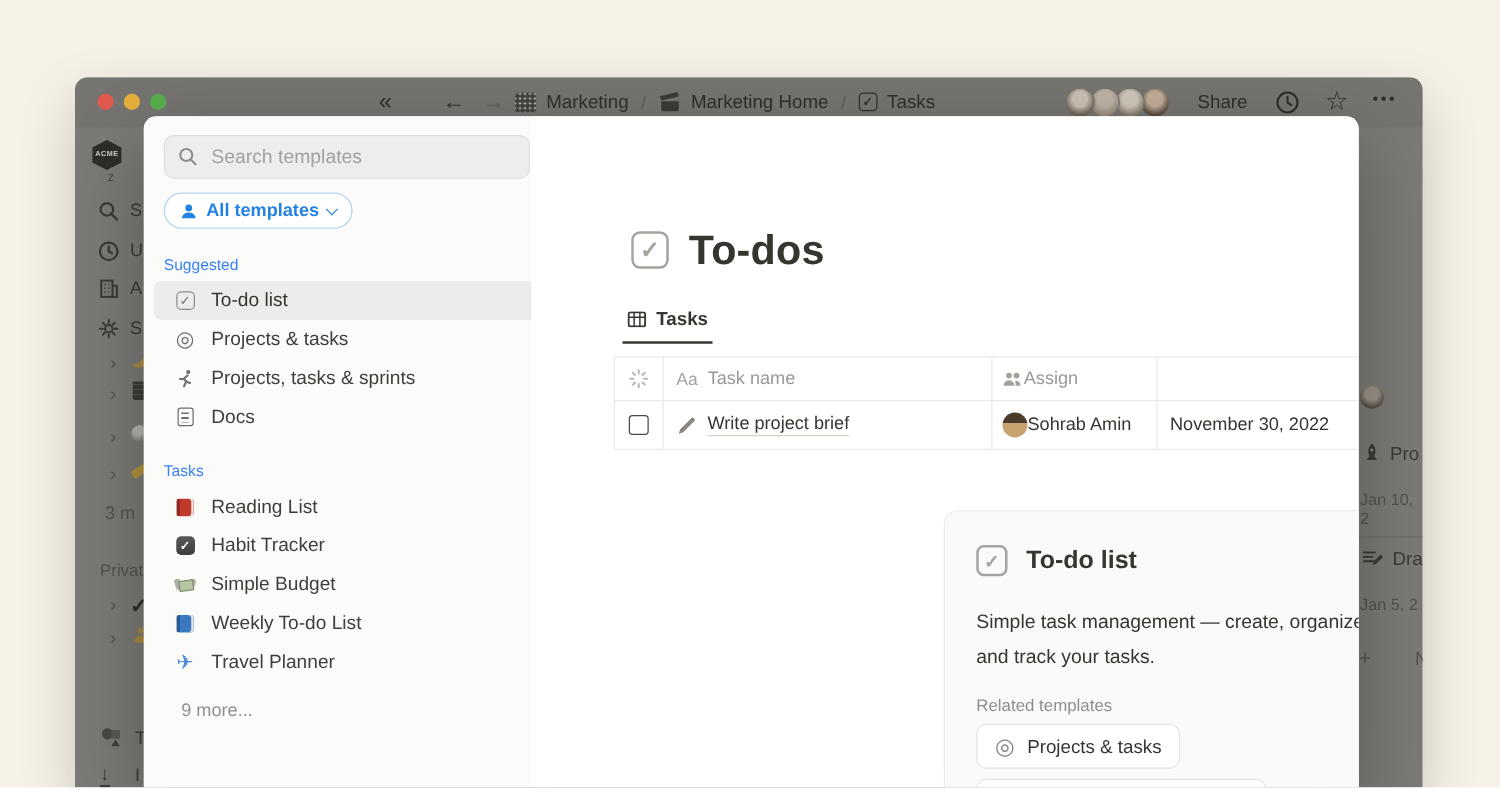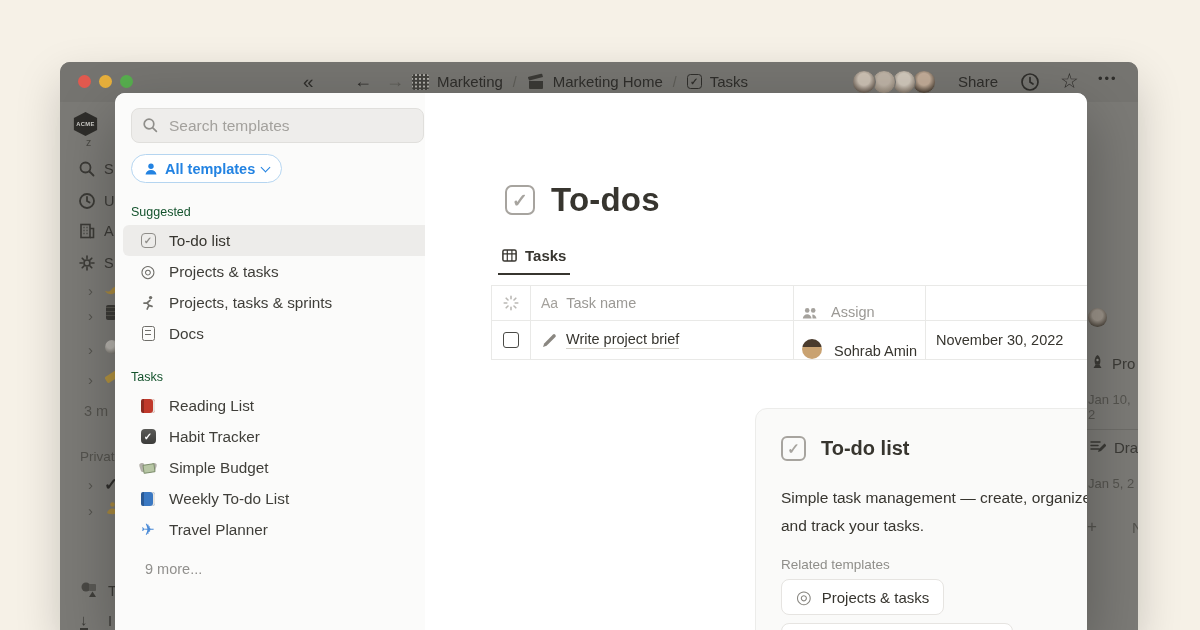--- a/index.html
+++ b/index.html
@@ -41,21 +41,21 @@
   .modal{position:absolute;left:115px;top:93px;width:972px;height:537px;background:#fff;border-radius:10px 10px 0 0;
          box-shadow:0 22px 60px rgba(0,0,0,.28);z-index:10;overflow:hidden;}
   .panel-left{position:absolute;left:0;top:0;width:326px;height:100%;background:#fbfbfa;border-right:1px solid #eceae8;box-sizing:border-box;}
   .search-box{margin:15px 16px 0 16px;height:35px;background:#eeedeb;border:1px solid #e0dfdc;border-radius:8px;
               display:flex;align-items:center;padding:0 10px;box-sizing:border-box;gap:8px;}
   .search-box input{flex:1;border:none;background:transparent;outline:none;font-size:15.5px;color:#37352f;font-family:inherit;}
   .search-box input::placeholder{color:#a3a19d;}
   .chip{margin:11px 0 0 16px;display:inline-flex;align-items:center;gap:7px;height:29px;padding:0 12px;
         border:1px solid #b5d5f0;border-radius:15px;color:#2383e2;font-size:14.5px;font-weight:600;background:#fff;box-sizing:border-box;}
   .chip-chev{width:6px;height:6px;border-right:1.8px solid #2383e2;border-bottom:1.8px solid #2383e2;transform:rotate(45deg);margin-top:-3px;}
-  .sec-label{margin:22px 0 6px 16px;font-size:12.5px;font-weight:500;color:#14532d;}
+  .sec-label{margin:22px 0 6px 16px;font-size:12.5px;font-weight:500;color:#3b82f6;}
   .titem{display:flex;align-items:center;gap:12px;height:31px;margin:0 8px;padding:0 0 0 16px;border-radius:6px;
          font-size:15.3px;color:#3f3e39;font-weight:500;}
   .titem.selected{background:#edecea;color:#37352f;}
   .ticon{width:18px;display:flex;align-items:center;justify-content:center;flex:none;}
   .cbx-sm{width:15px;height:15px;border:1.7px solid #8f8d89;border-radius:4px;display:flex;align-items:center;justify-content:center;
           font-size:10px;font-weight:bold;color:#8f8d89;box-sizing:border-box;}
   .bullseye{font-size:17px;color:#6f6e69;line-height:1;}
   .more-link{margin:16px 0 0 30px;font-size:14.5px;color:#91908d;}
 
   .panel-right{position:absolute;left:310px;top:0;right:0;bottom:0;background:#fff;}
@@ -67,21 +67,21 @@
   .tab{display:flex;align-items:center;gap:8px;padding:0 4px 9px 4px;border-bottom:2.5px solid #37352f;
        font-size:15px;font-weight:600;color:#37352f;}
 
   .dtable{position:absolute;left:66px;top:192px;width:596px;font-size:14.5px;color:#37352f;}
   .trow{display:flex;border-bottom:1px solid #e9e9e7;}
   .trow.head{border-top:1px solid #e9e9e7;color:#9b9995;height:34px;}
   .trow.body{height:38px;font-weight:500;}
   .tcell{display:flex;align-items:center;border-right:1px solid #e9e9e7;box-sizing:border-box;overflow:hidden;white-space:nowrap;}
   .tcell.c1{width:40px;justify-content:center;border-left:1px solid #e9e9e7;}
   .tcell.c2{width:263px;padding-left:10px;gap:8px;}
-  .tcell.c3{width:132px;padding-left:8px;gap:12px;align-items:flex-end;}
+  .tcell.c3{width:132px;padding-left:8px;gap:0;}
   .tcell.c4{width:161px;padding-left:10px;gap:7px;border-right:none;}
   .aa{color:#a5a29d;font-size:14px;}
   .row-cbx{width:16px;height:16px;border:1.5px solid #4a4a46;border-radius:3px;box-sizing:border-box;background:#fff;}
   .task-link{border-bottom:1px solid #d4d1ca;padding-bottom:1px;}
   .assignee-av{width:20px;height:20px;border-radius:50%;flex:none;
                background:linear-gradient(#4a3b2d 0 42%,#c9a271 42%);}
   .cal-ic{width:13px;height:13px;border:1.5px solid #a5a29d;border-radius:2.5px;box-sizing:border-box;position:relative;}
   .cal-ic::before{content:"";position:absolute;left:1px;right:1px;top:1.5px;height:2.5px;background:#a5a29d;}
 
   .card{position:absolute;left:330px;top:315px;width:620px;height:290px;background:#fafaf9;

